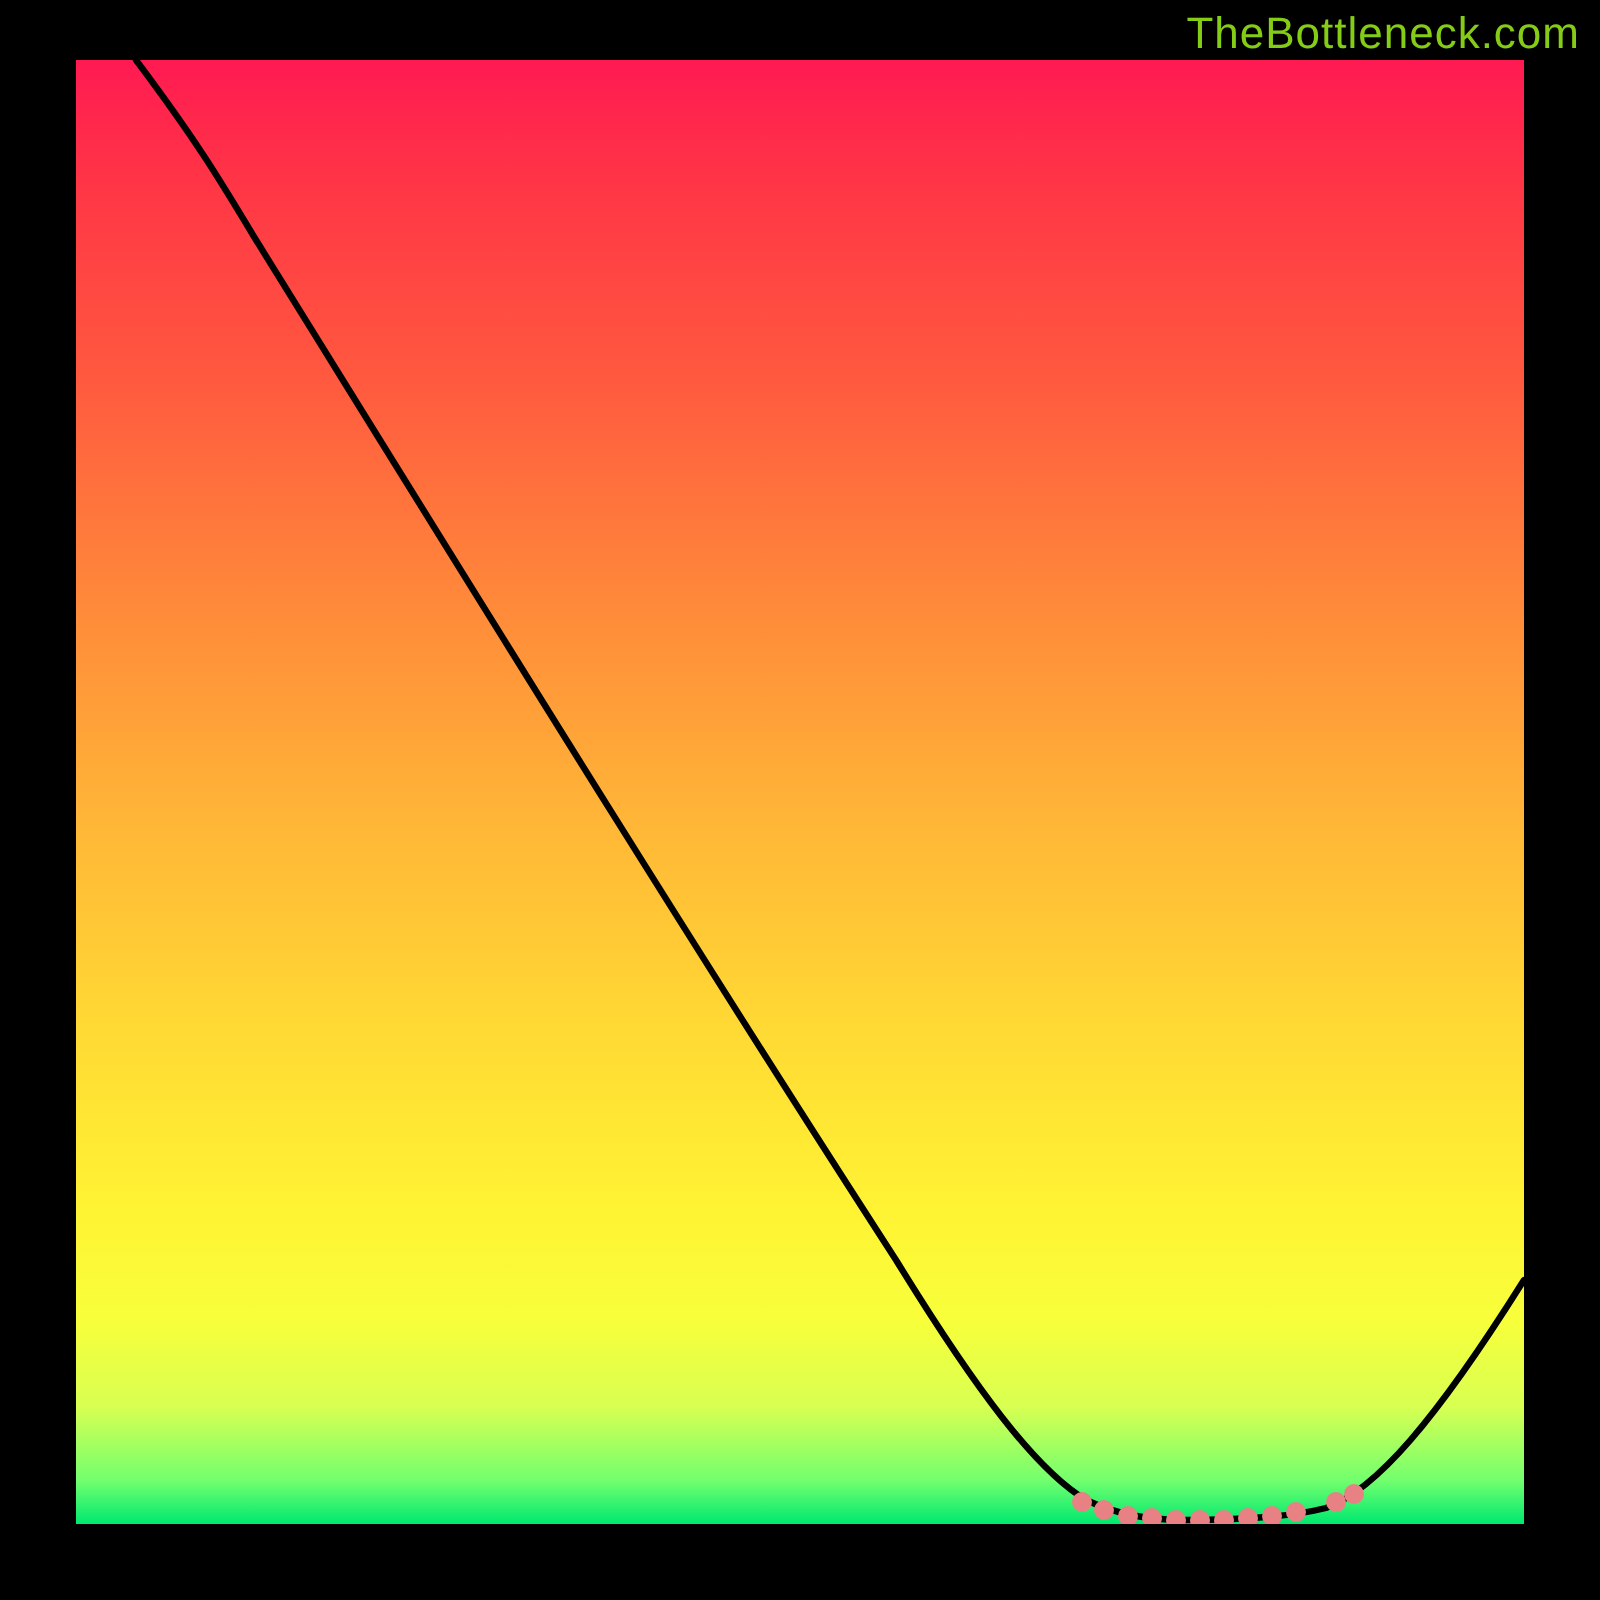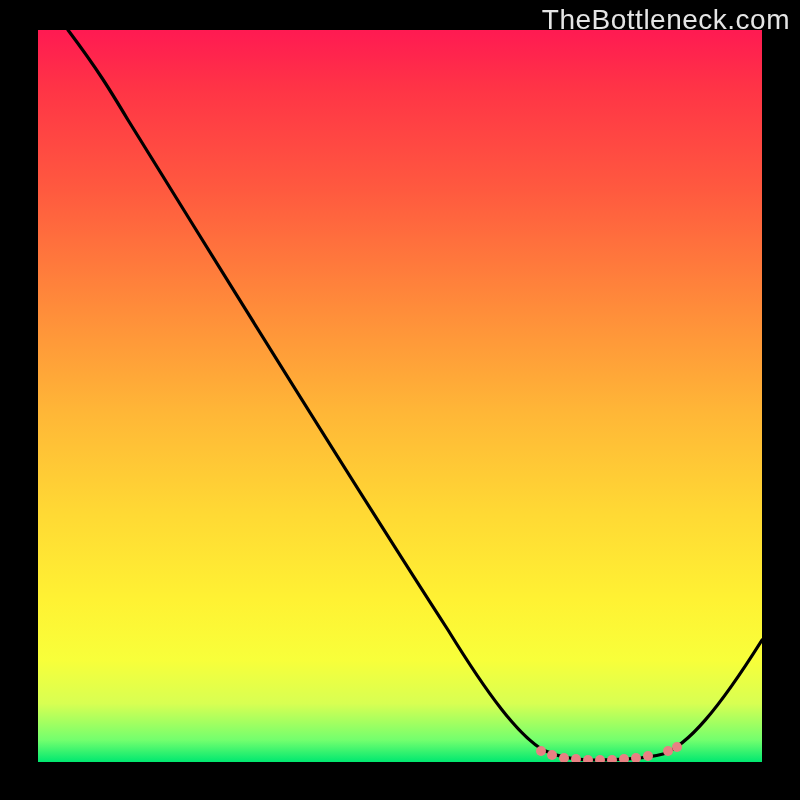--- a/index.html
+++ b/index.html
@@ -14,22 +14,22 @@
   .frame {
     position: relative;
     width: 800px;
     height: 800px;
     background: #000;
   }
   .watermark {
     position: absolute;
     top: 4px;
     right: 10px;
-    color: #e5e5e5;
-    font-size: 28px;
+    color: #84cc16;
+    font-size: 22px;
     font-weight: 500;
     letter-spacing: 0.5px;
     z-index: 3;
   }
   .plot-area {
     position: absolute;
     left: 38px;
     top: 30px;
     width: 724px;
     height: 732px;

